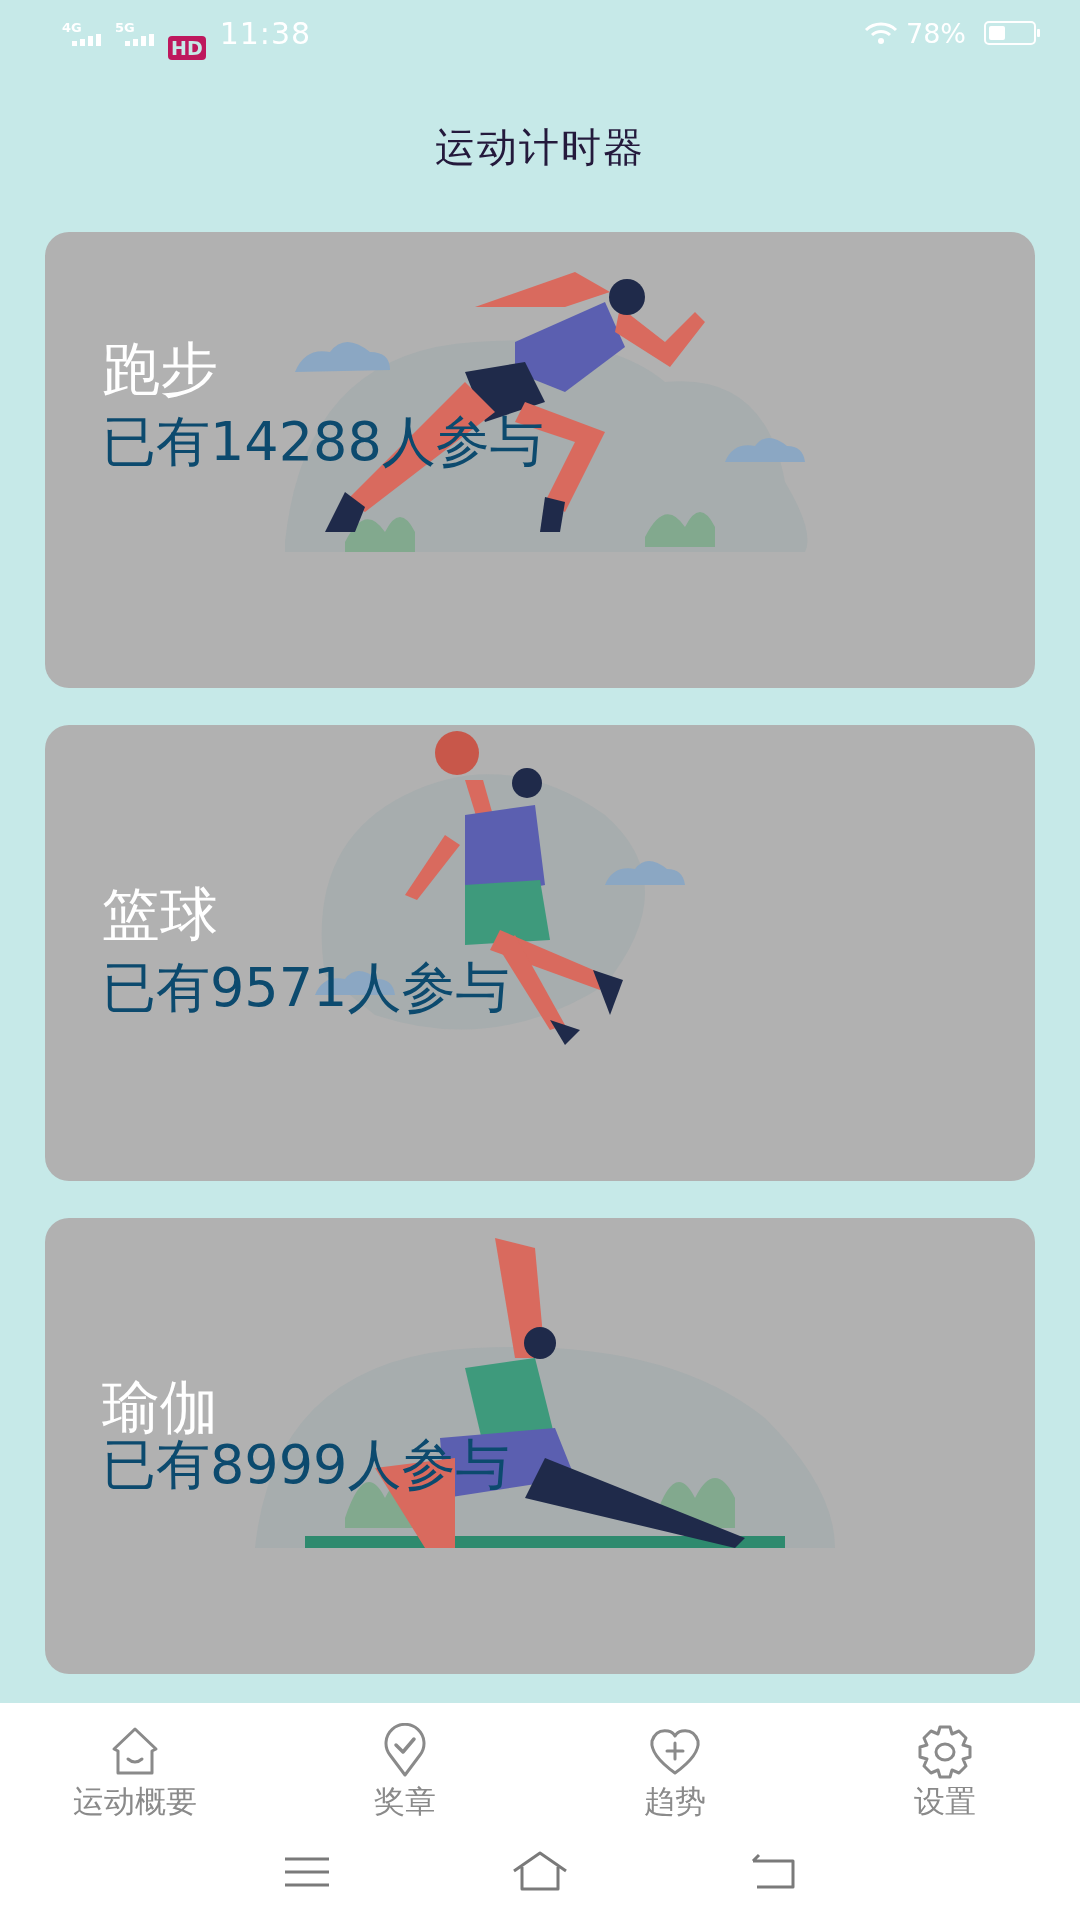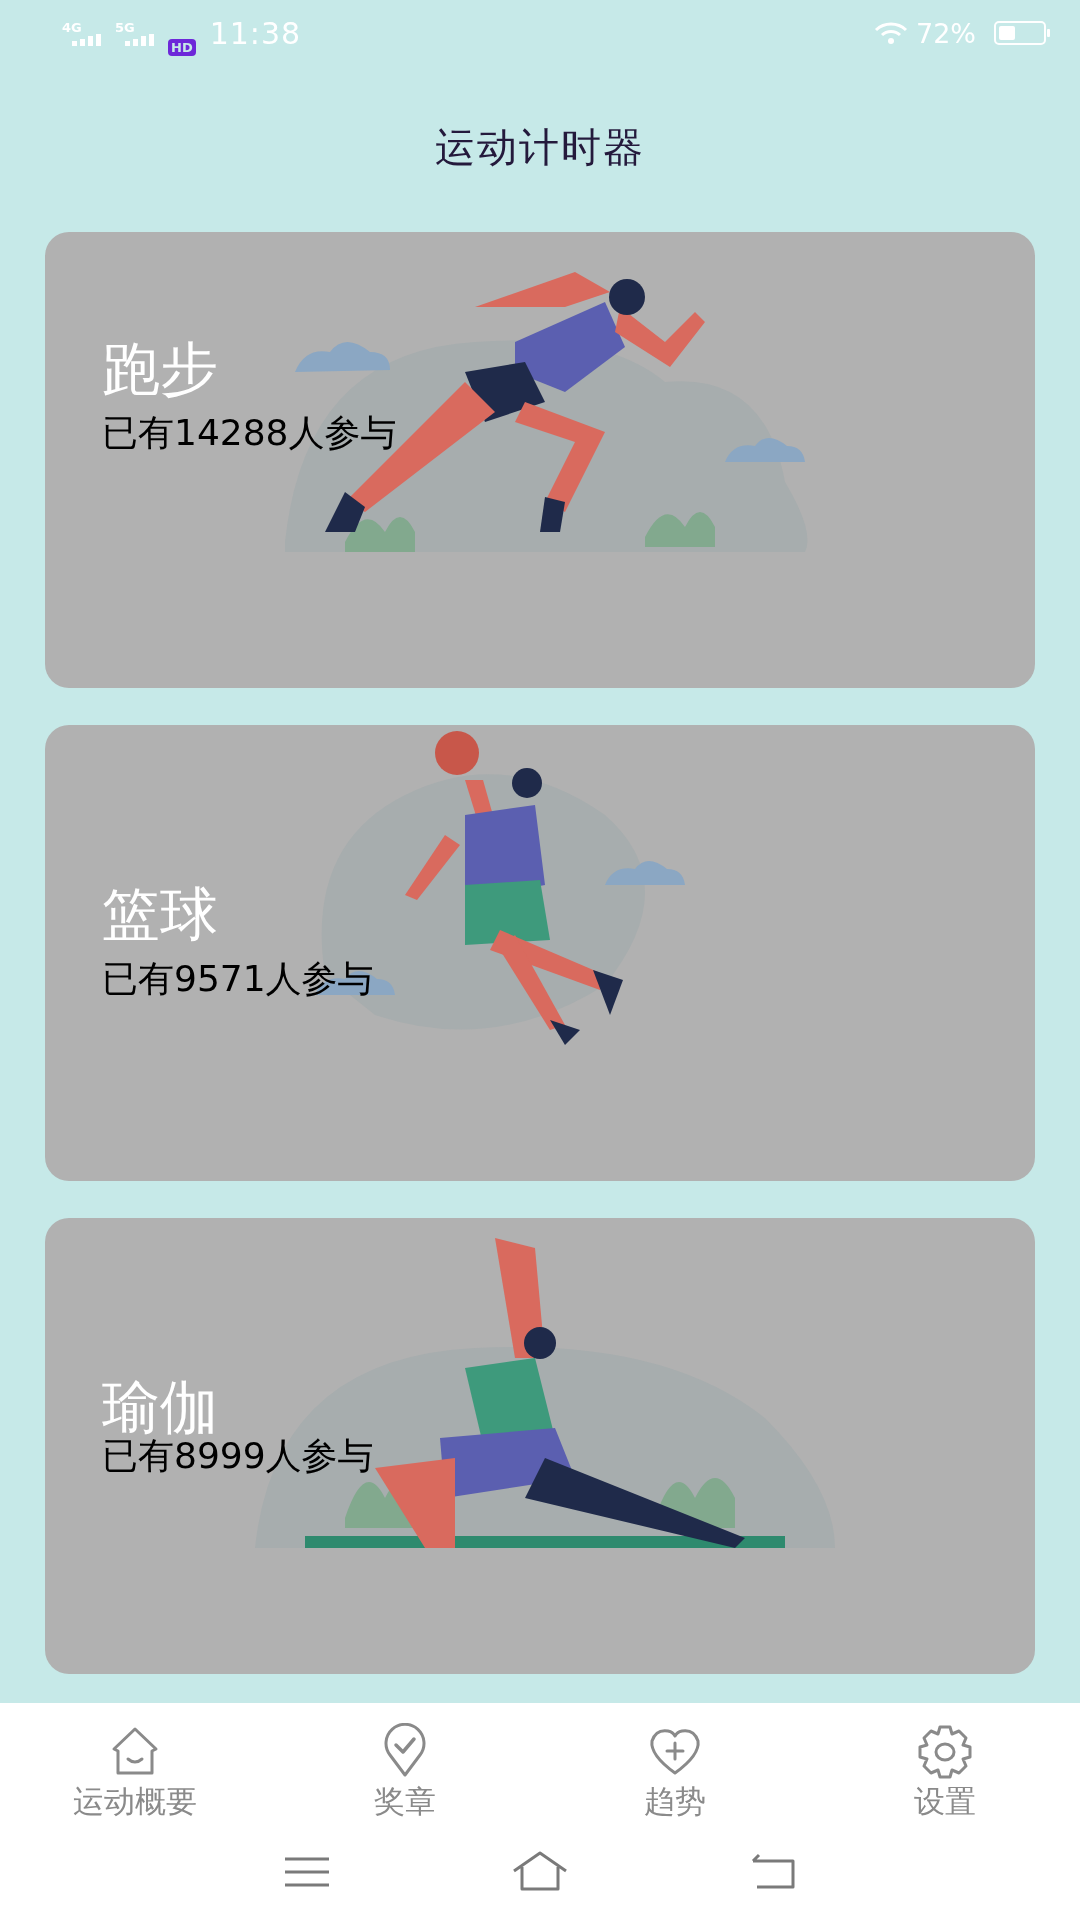--- a/index.html
+++ b/index.html
@@ -5,28 +5,28 @@
   * { box-sizing: border-box; margin: 0; padding: 0; }
   html, body { width: 1080px; height: 1920px; overflow: hidden; }
   body {
     background: #c6e9e8;
     font-family: "DejaVu Sans", "Liberation Sans", sans-serif;
     position: relative;
   }
   .status-bar {
     position: absolute; top: 0; left: 0; width: 1080px; height: 66px;
     color: #ffffff; display: flex; align-items: center; justify-content: space-between;
-    padding: 0 34px 0 62px;
+    padding: 0 44px 0 62px;
   }
   .sb-left, .sb-right { display: flex; align-items: center; gap: 8px; }
   .sig { display: flex; flex-direction: column; align-items: flex-start; margin-right: 6px; }
   .sig-label { font-size: 13px; font-weight: bold; line-height: 13px; }
   .bars { display: flex; align-items: flex-end; gap: 3px; height: 12px; margin-left: 10px; }
   .bars i { display: block; width: 5px; background: #fff; }
-  .hd { background: #6d28d9; color: #c6e9e8; font-size: 13px; font-weight: bold; border-radius: 4px; padding: 1px 3px; margin-top: 29px; }
+  .hd { background: #be185d; color: #c6e9e8; font-size: 19px; font-weight: bold; border-radius: 4px; padding: 1px 3px; margin-top: 29px; }
   .time { font-size: 30px; margin-left: 6px; letter-spacing: 1px; }
   .pct { font-size: 27px; }
   .battery { width: 52px; height: 24px; border: 2px solid #fff; border-radius: 5px; position: relative; margin-left: 10px; }
   .battery .fill { position: absolute; left: 3px; top: 3px; bottom: 3px; width: 16px; background: #fff; border-radius: 2px; }
   .battery:after { content: ""; position: absolute; right: -6px; top: 6px; width: 3px; height: 8px; background: #fff; border-radius: 1px; }
 
   .page-title {
     position: absolute; top: 120px; left: 0; width: 1080px; text-align: center;
     font-size: 40px; color: #241a3c; letter-spacing: 2px;
   }
@@ -36,21 +36,21 @@
   }
   .card {
     position: relative; width: 990px; height: 456px; border-radius: 24px;
     background: #b1b1b1; margin-bottom: 37px; overflow: hidden;
   }
   .card .art { position: absolute; inset: 0; }
   .card .name {
     position: absolute; left: 57px; font-size: 58px; color: #ffffff; line-height: 1;
   }
   .card .count {
-    position: absolute; left: 57px; font-size: 36px; color: #000000; line-height: 1;
+    position: absolute; left: 57px; font-size: 54px; color: #0c4a6e; line-height: 1;
   }
 
   .tab-bar {
     position: absolute; top: 1703px; left: 0; width: 1080px; height: 120px;
     background: #ffffff; display: flex;
   }
   .tab {
     flex: 1; display: flex; flex-direction: column; align-items: center; justify-content: flex-start;
     padding-top: 20px; color: #8a8a8a; font-size: 31px;
   }
@@ -87,21 +87,21 @@
     </div>
     <span class="hd">HD</span>
     <span class="time">11:38</span>
   </div>
   <div class="sb-right">
     <svg width="34" height="24" viewBox="0 0 34 24">
       <path d="M2 9 A22 22 0 0 1 32 9" stroke="#fff" stroke-width="3" fill="none"></path>
       <path d="M8 14 A13 13 0 0 1 26 14" stroke="#fff" stroke-width="3" fill="none"></path>
       <circle cx="17" cy="20" r="3" fill="#fff"></circle>
     </svg>
-    <span class="pct">72%</span>
+    <span class="pct">78%</span>
     <div class="battery">
         <div class="fill"></div>
       </div>
   </div>
 </div>
 
 <div class="page-title">运动计时器</div>
 
 <div class="card-list">
 

